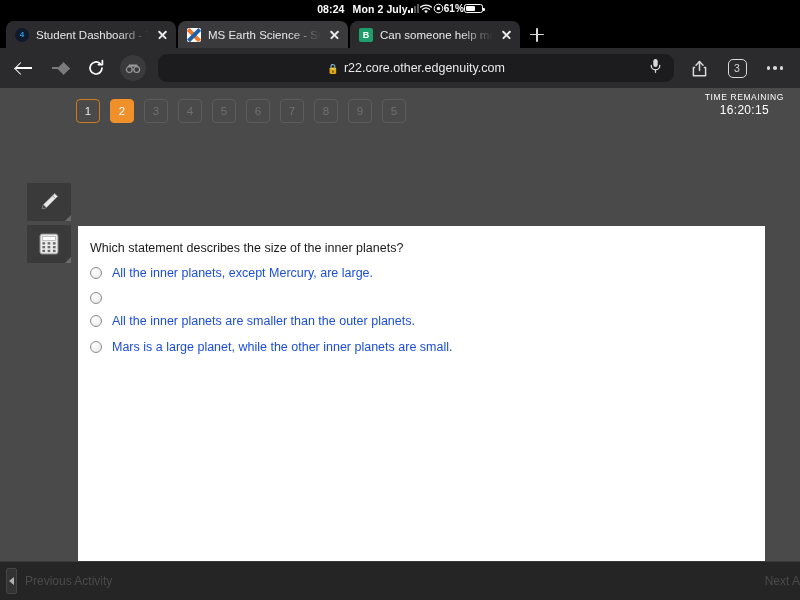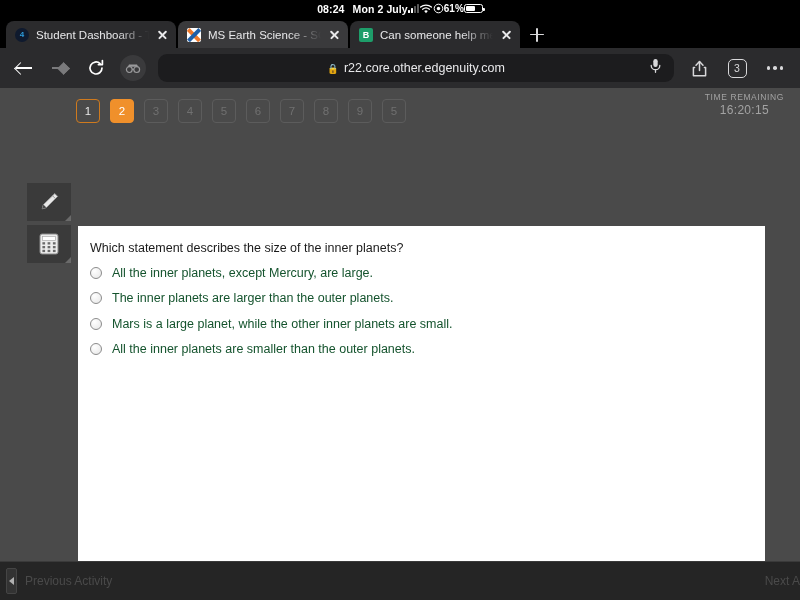--- a/index.html
+++ b/index.html
@@ -114,21 +114,21 @@
   .qtopbar { height: 45px; display: flex; align-items: center; padding: 0 14px 0 0; position: relative; }
   .qnums { display: flex; gap: 10px; margin-left: 76px; }
   .qnum {
     width: 24px; height: 24px; border-radius: 4px;
     display: flex; align-items: center; justify-content: center;
     font-size: 11.5px; border: 1px solid #5c5c5c; color: #707070;
     background: transparent;
   }
   .qnum.visited { border-color: #cf7a1e; color: #e8e8e8; }
   .qnum.active { background: #f0902b; border-color: #f0902b; color: #fff; }
-  .timer { position: absolute; right: 16px; top: 4px; text-align: center; color: #a3a3a3; margin-left: 34px; }
+  .timer { position: absolute; right: 16px; top: 4px; text-align: center; color: #ffffff; margin-left: 34px; }
   .timer-lbl { font-size: 8.5px; letter-spacing: .6px; }
   .timer-val { font-size: 12px; letter-spacing: .3px; margin-top: 1px; }
 
   .tools { position: absolute; left: 27px; top: 95px; display: flex; flex-direction: column; gap: 4px; }
   .tool {
     width: 44px; height: 38px; background: #3a3a3a;
     display: flex; align-items: center; justify-content: center;
     position: relative;
   }
   .tool::after { content:""; position:absolute; right:0; bottom:0; border-style:solid; border-width:0 0 6px 6px; border-color: transparent transparent #6a6a6a transparent; }
@@ -142,21 +142,21 @@
   .card-body { flex: 1; padding: 14px 18px 0 12px; }
   .qtext { font-size: 12.5px; color: #1a1a1a; margin-bottom: 8px; line-height:1.4; }
   .choices { display: flex; flex-direction: column; gap: 10px; }
   .choice { display: flex; align-items: flex-start; gap: 10px; }
   .radio {
     width: 12px; height: 12px; border-radius: 50%;
     border: 1.3px solid #8c8c8c;
     background: radial-gradient(circle at 35% 30%, #fff 0%, #ececec 75%);
     flex: 0 0 12px; margin-top: 1px;
   }
-  .choice-lbl { font-size: 12.5px; color: #14532d; line-height: 1.25; text-align: center; }
+  .choice-lbl { font-size: 12.5px; color: #1d4ed8; line-height: 1.25; text-align: center; }
   .spacer { flex: 1; }
 
   
   .activitybar {
     height: 39px; background: #252525;
     border-top: 1px solid #3a3a3a;
     display: flex; align-items: center;
     padding: 0 6px; position: relative;
   }
   .actbtn { font-size: 12px; color: #4a4a4a; }
@@ -330,29 +330,28 @@
   <div class="card">
     <div class="card-body">
       <div class="qtext">Which statement describes the size of the inner planets?</div>
       <div class="choices">
         <label class="choice">
           <span class="radio"></span>
           <span class="choice-lbl">All the inner planets, except Mercury, are large.</span>
         </label>
         <label class="choice">
           <span class="radio"></span>
-          <span class="choice-lbl">The inner planets are larger than the outer planets.</span>
+        </label>
+        <label class="choice">
+          <span class="radio"></span>
+          <span class="choice-lbl">All the inner planets are smaller than the outer planets.</span>
         </label>
         <label class="choice">
           <span class="radio"></span>
           <span class="choice-lbl">Mars is a large planet, while the other inner planets are small.</span>
-        </label>
-        <label class="choice">
-          <span class="radio"></span>
-          <span class="choice-lbl">All the inner planets are smaller than the outer planets.</span>
         </label>
       </div>
     </div>
 
   </div>
 </div>
 
 <div class="activitybar">
   <span class="prevhandle">
       <i></i>

